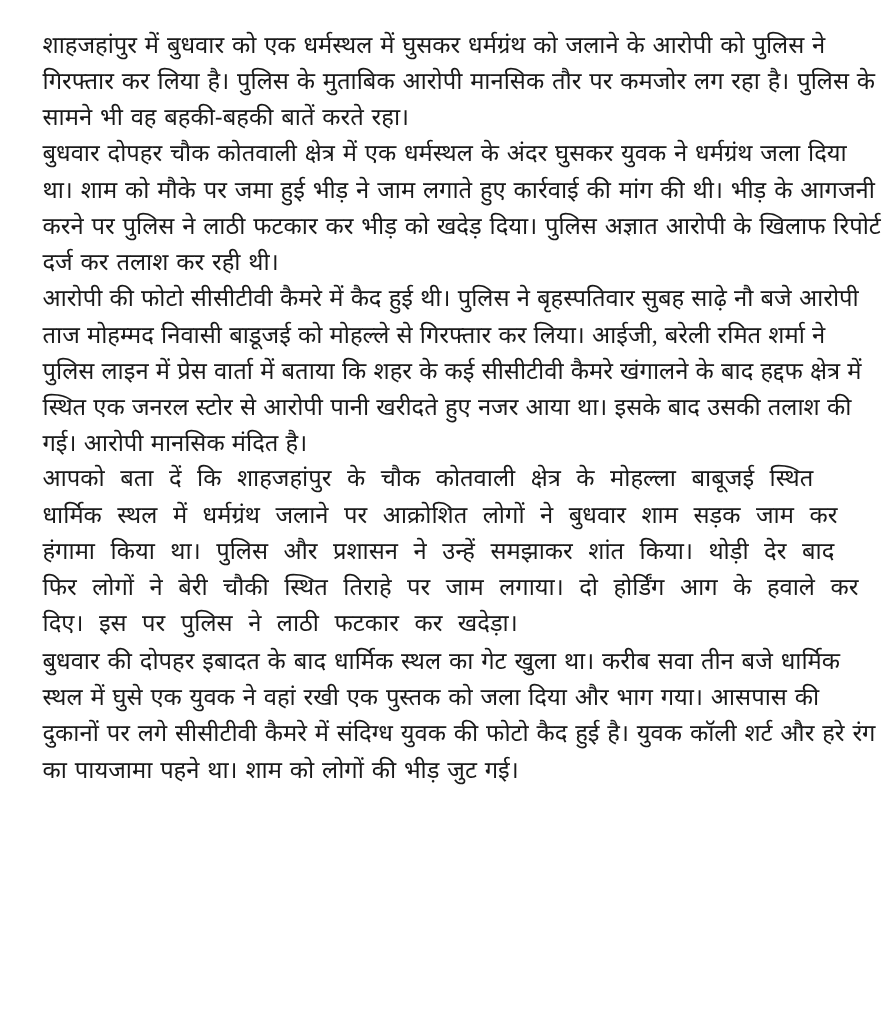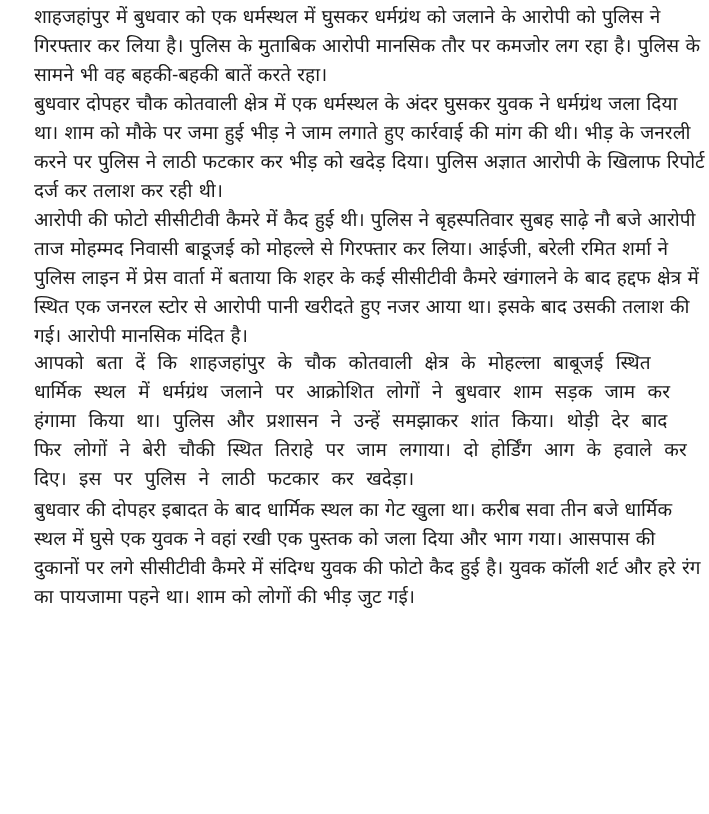--- a/index.html
+++ b/index.html
@@ -9,38 +9,38 @@
   }
   body {
     width: 709px;
     height: 814px;
     overflow: hidden;
     font-family: "Liberation Sans", "DejaVu Sans", sans-serif;
   }
   .article-body {
     box-sizing: border-box;
     width: 709px;
-    padding: 2px 3px 0 34px;
+    padding: 22px 3px 0 34px;
   }
   .article-body p {
     margin: 0;
     font-size: 19px;
     line-height: 29px;
     color: #1a1a1a;
     text-align: left;
     word-spacing: 1px;
   }
   .para-1 { margin-bottom: 67px; }
   .para-2 { margin-bottom: 82px; }
-  .para-3 { margin-bottom: 26px; }
+  .para-3 { margin-bottom: 26px; font-family: Liberation Serif, serif; }
   .para-4 { margin-bottom: 53px; font-family: Liberation Mono, monospace; }
   .para-5 { margin-bottom: 0; }
 </style>
 </head>
 <body>
 
 <div class="article-body">
   <p class="para-1">शाहजहांपुर में बुधवार को एक धर्मस्थल में घुसकर धर्मग्रंथ को जलाने के आरोपी को पुलिस ने गिरफ्तार कर लिया है। पुलिस के मुताबिक आरोपी मानसिक तौर पर कमजोर लग रहा है। पुलिस के सामने भी वह बहकी-बहकी बातें करते रहा।</p>
-  <p class="para-2">बुधवार दोपहर चौक कोतवाली क्षेत्र में एक धर्मस्थल के अंदर घुसकर युवक ने धर्मग्रंथ जला दिया था। शाम को मौके पर जमा हुई भीड़ ने जाम लगाते हुए कार्रवाई की मांग की थी। भीड़ के जनरली करने पर पुलिस ने लाठी फटकार कर भीड़ को खदेड़ दिया। पुलिस अज्ञात आरोपी के खिलाफ रिपोर्ट दर्ज कर तलाश कर रही थी।</p>
+  <p class="para-2">बुधवार दोपहर चौक कोतवाली क्षेत्र में एक धर्मस्थल के अंदर घुसकर युवक ने धर्मग्रंथ जला दिया था। शाम को मौके पर जमा हुई भीड़ ने जाम लगाते हुए कार्रवाई की मांग की थी। भीड़ के आगजनी करने पर पुलिस ने लाठी फटकार कर भीड़ को खदेड़ दिया। पुलिस अज्ञात आरोपी के खिलाफ रिपोर्ट दर्ज कर तलाश कर रही थी।</p>
   <p class="para-3">आरोपी की फोटो सीसीटीवी कैमरे में कैद हुई थी। पुलिस ने बृहस्पतिवार सुबह साढ़े नौ बजे आरोपी ताज मोहम्मद निवासी बाडूजई को मोहल्ले से गिरफ्तार कर लिया। आईजी, बरेली रमित शर्मा ने पुलिस लाइन में प्रेस वार्ता में बताया कि शहर के कई सीसीटीवी कैमरे खंगालने के बाद हद्दफ क्षेत्र में स्थित एक जनरल स्टोर से आरोपी पानी खरीदते हुए नजर आया था। इसके बाद उसकी तलाश की गई। आरोपी मानसिक मंदित है।</p>
   <p class="para-4">आपको बता दें कि शाहजहांपुर के चौक कोतवाली क्षेत्र के मोहल्ला बाबूजई स्थित धार्मिक स्थल में धर्मग्रंथ जलाने पर आक्रोशित लोगों ने बुधवार शाम सड़क जाम कर हंगामा किया था। पुलिस और प्रशासन ने उन्हें समझाकर शांत किया। थोड़ी देर बाद फिर लोगों ने बेरी चौकी स्थित तिराहे पर जाम लगाया। दो होर्डिंग आग के हवाले कर दिए। इस पर पुलिस ने लाठी फटकार कर खदेड़ा।</p>
   <p class="para-5">बुधवार की दोपहर इबादत के बाद धार्मिक स्थल का गेट खुला था। करीब सवा तीन बजे धार्मिक स्थल में घुसे एक युवक ने वहां रखी एक पुस्तक को जला दिया और भाग गया। आसपास की दुकानों पर लगे सीसीटीवी कैमरे में संदिग्ध युवक की फोटो कैद हुई है। युवक कॉली शर्ट और हरे रंग का पायजामा पहने था। शाम को लोगों की भीड़ जुट गई।</p>
 </div>
 
 </body></html>

